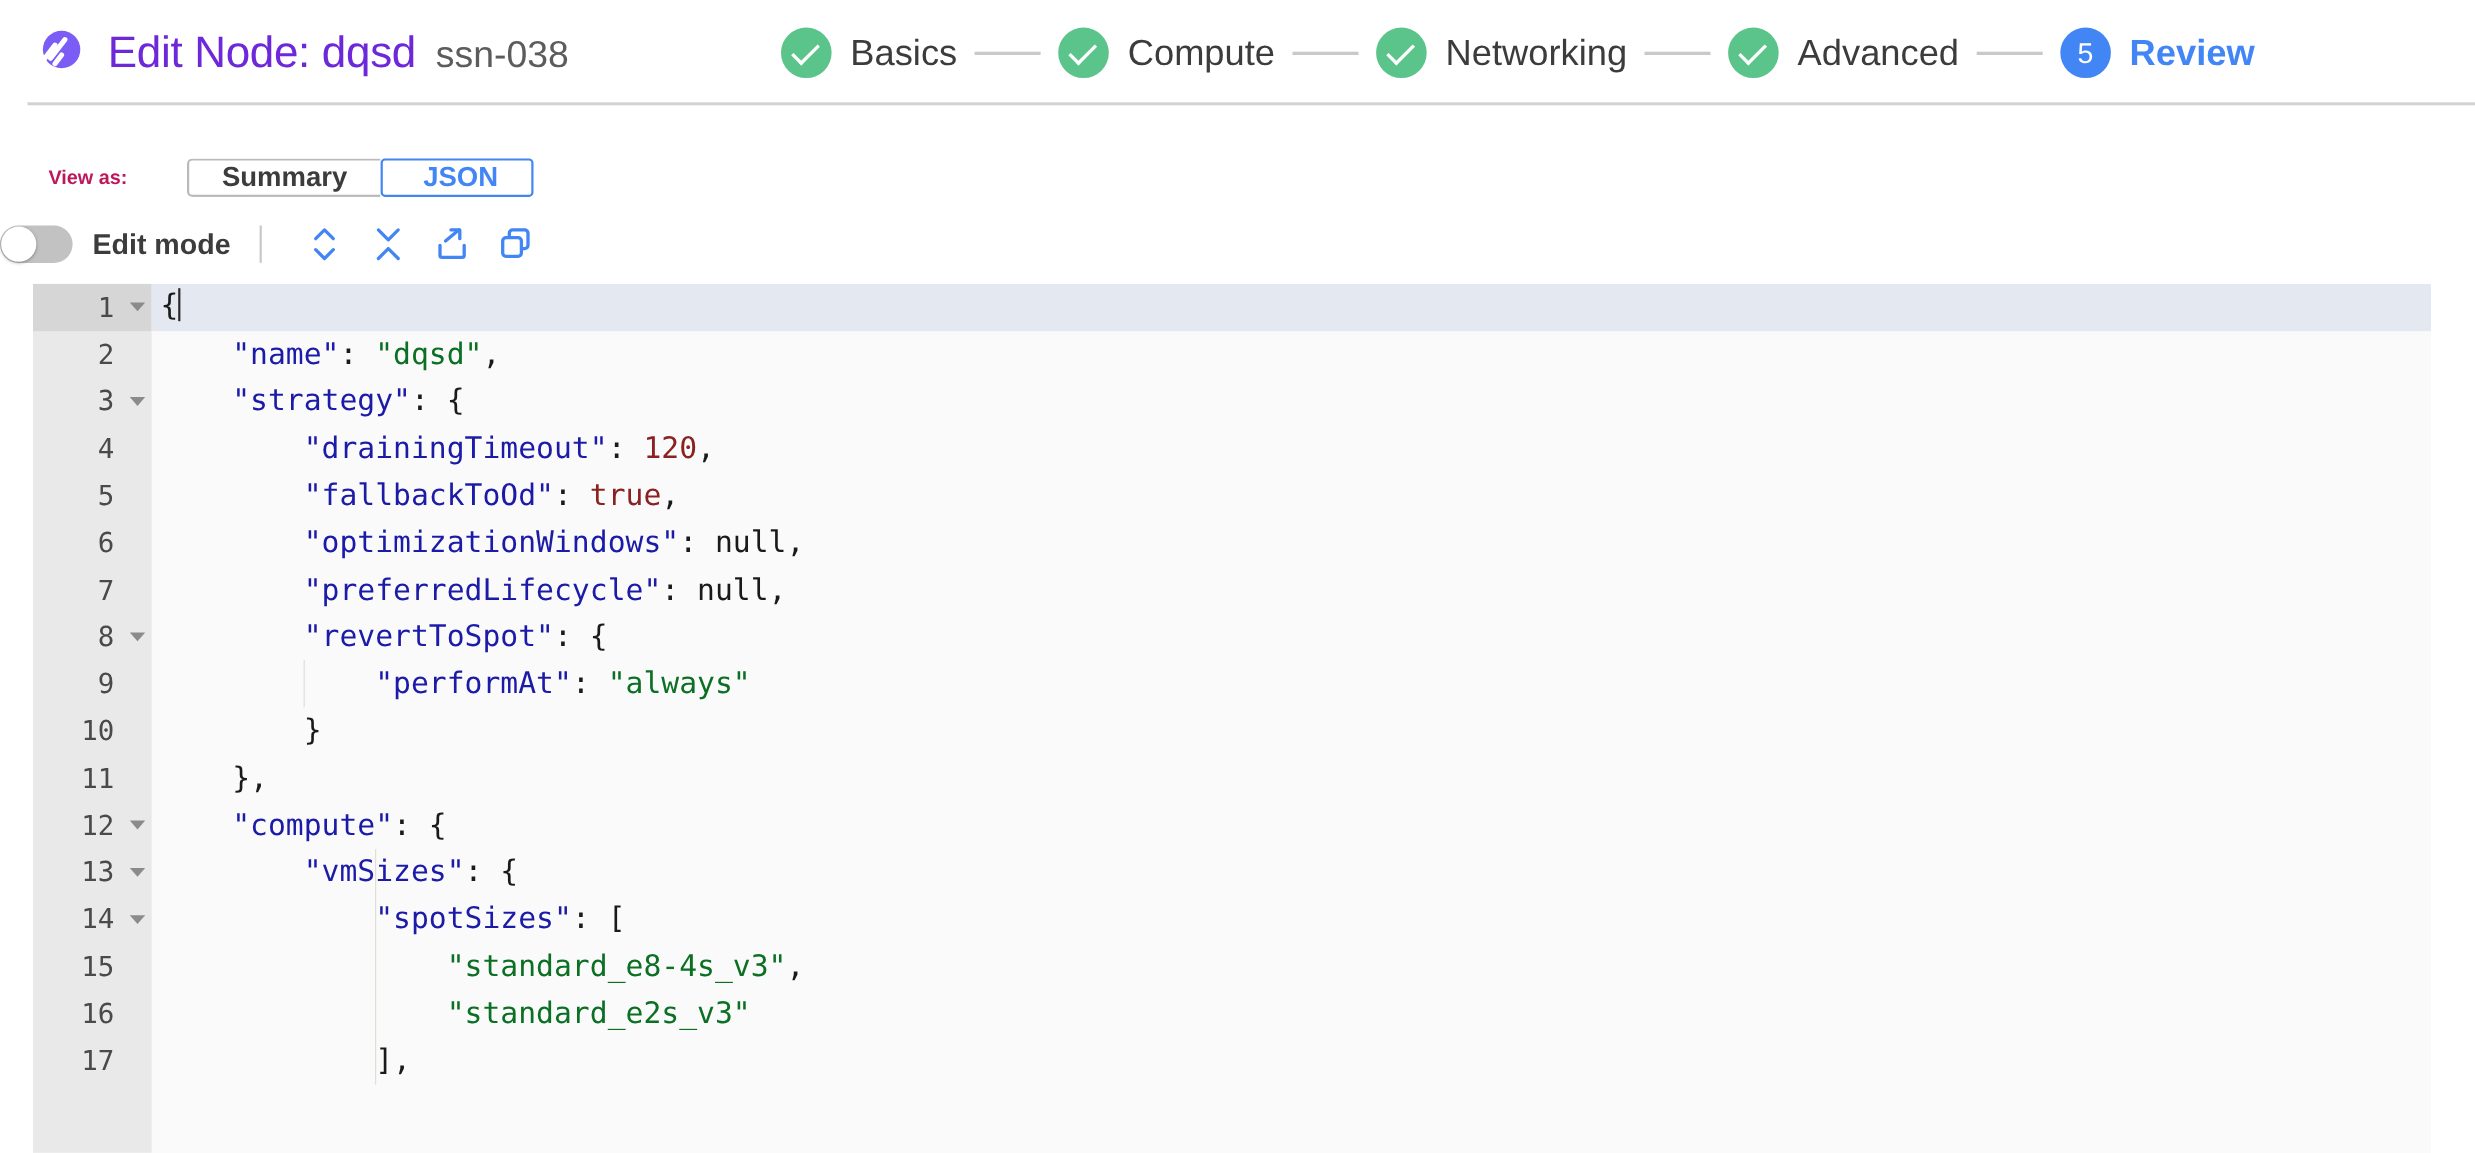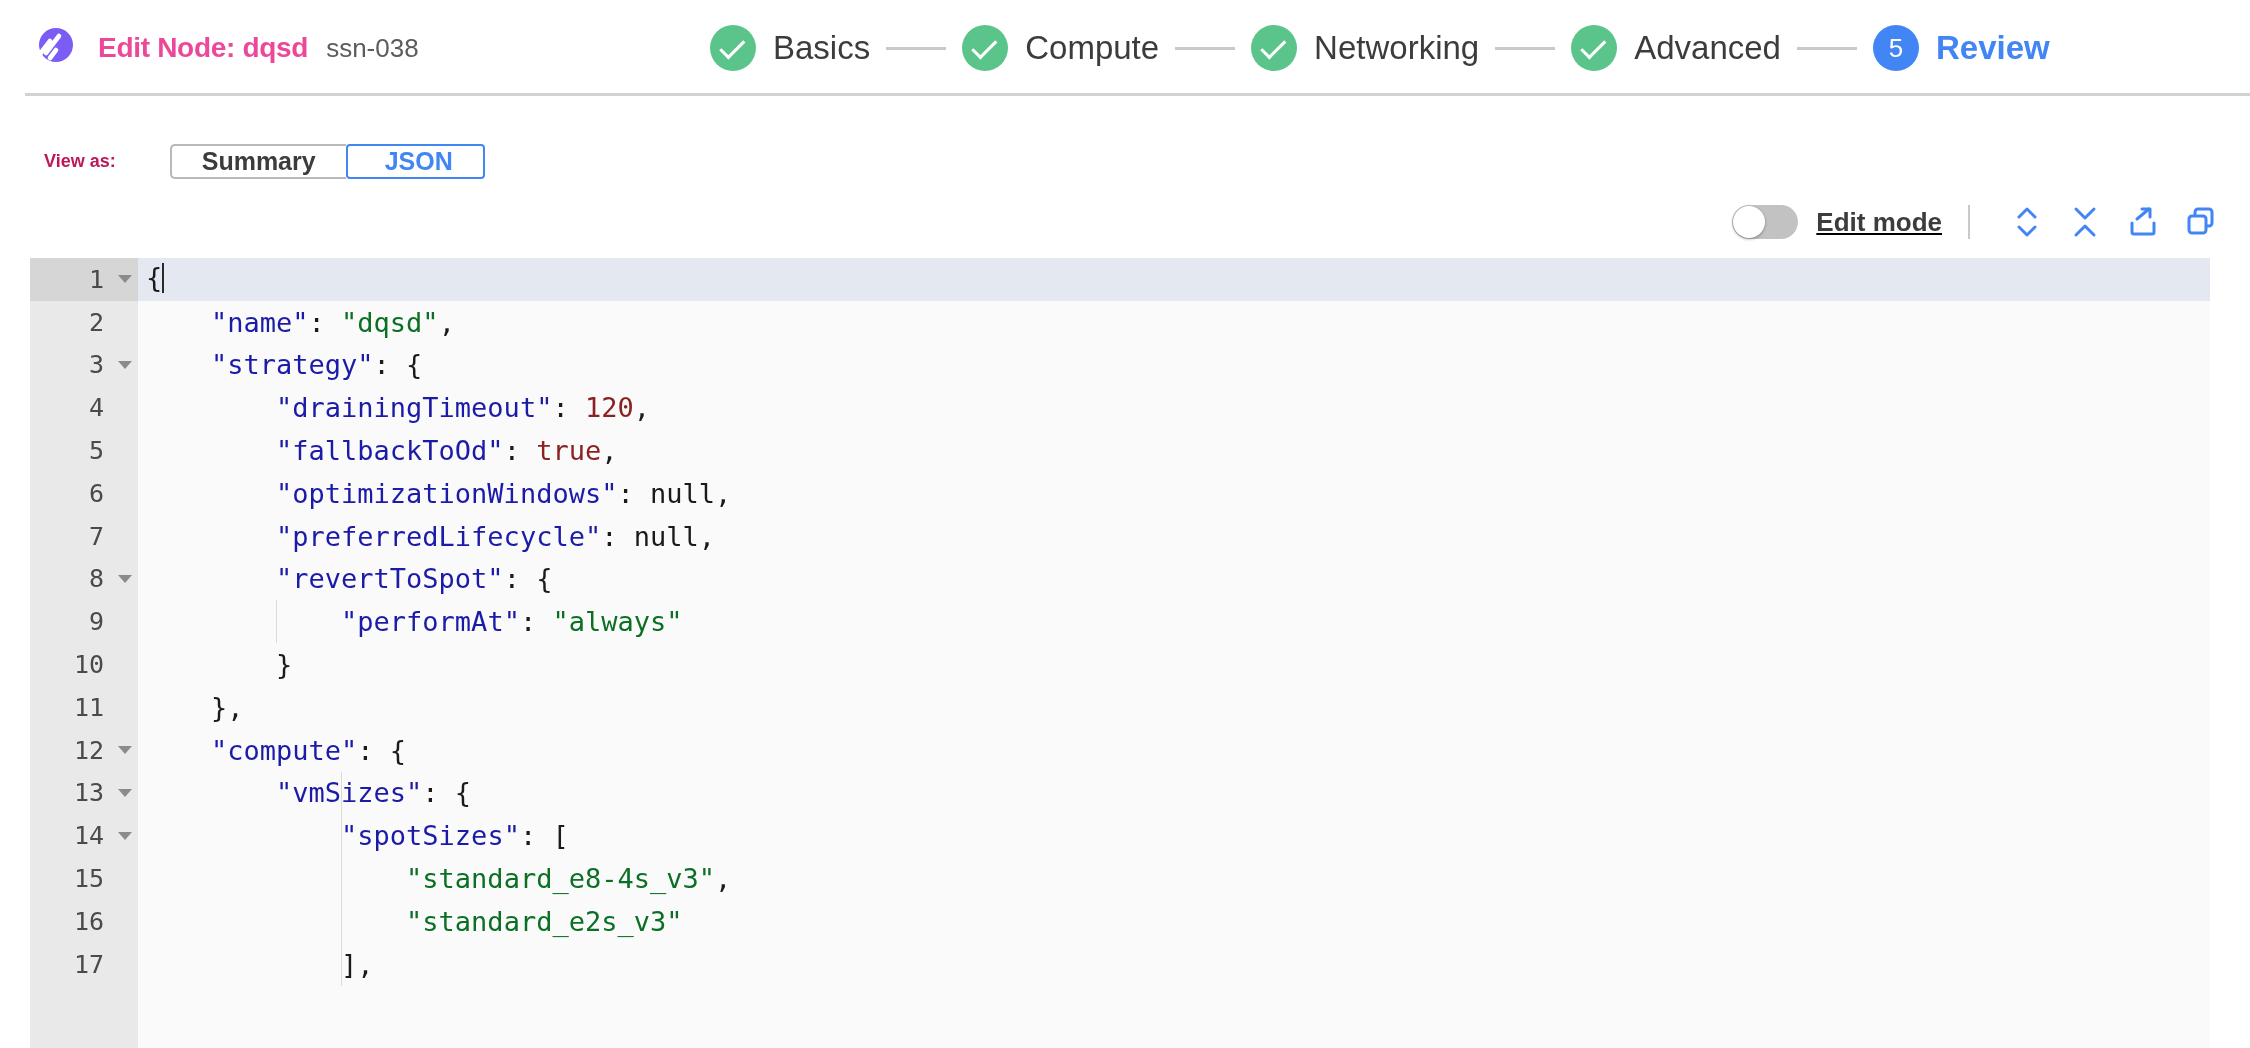--- a/index.html
+++ b/index.html
@@ -38,27 +38,27 @@
   }
   .title-block {
     display: flex;
     align-items: baseline;
     white-space: nowrap;
     overflow: hidden;
     flex: 0 0 auto;
     max-width: 640px;
   }
   .title-main {
-    font-size: 28px;
-    font-weight: 700;
-    color: #ec4899;
+    font-size: 40px;
+    font-weight: 400;
+    color: #6d28d9;
     letter-spacing: -0.3px;
   }
   .title-sub {
-    font-size: 26px;
+    font-size: 34px;
     font-weight: 400;
     color: #5c5c5c;
     margin-left: 18px;
   }
 
   
   .stepper {
     position: absolute;
     left: 700px;
     top: 0;
@@ -156,25 +156,23 @@
     border-radius: 4px;
     position: relative;
     z-index: 2;
     padding-left: 37px;
   }
 
   
   .editor-toolbar {
     display: flex;
     align-items: center;
-    justify-content: flex-end;
     gap: 0;
     padding-right: 22px;
     height: 72px;
-    text-decoration: underline;
   }
   .toggle {
     width: 66px;
     height: 34px;
     border-radius: 17px;
     background: #c2c2c2;
     position: relative;
     flex: 0 0 66px;
     cursor: pointer;
   }

